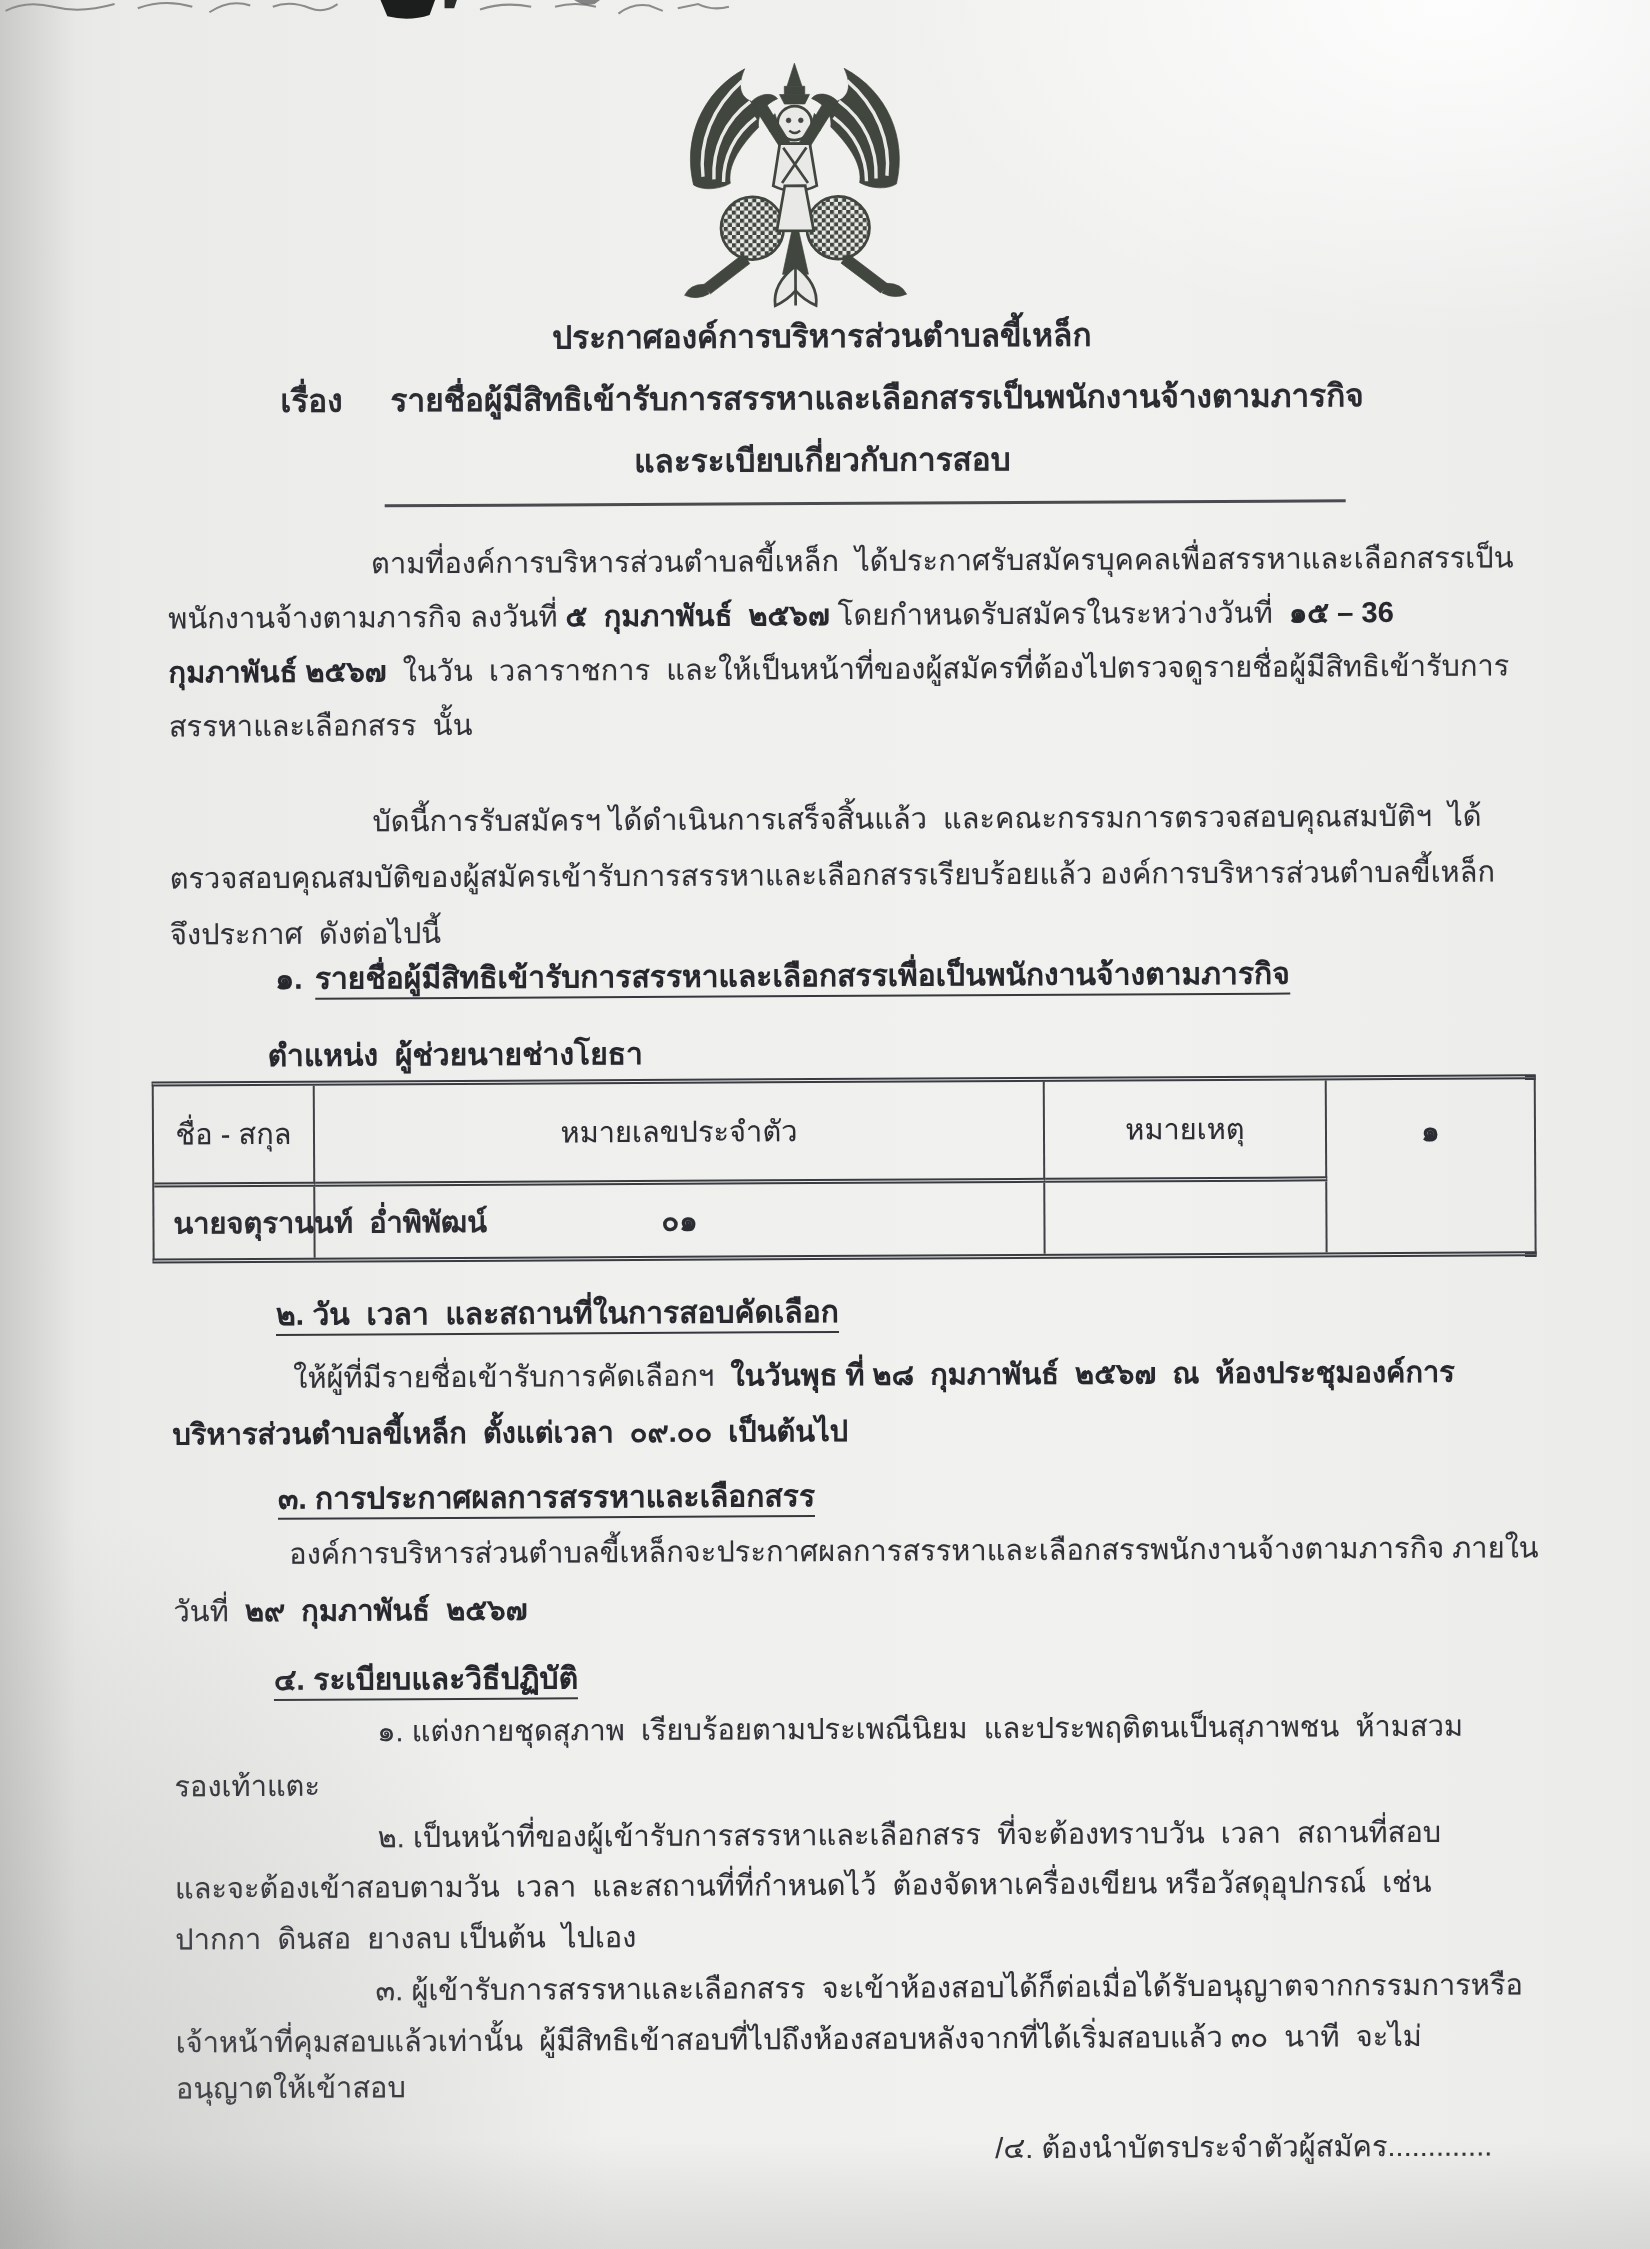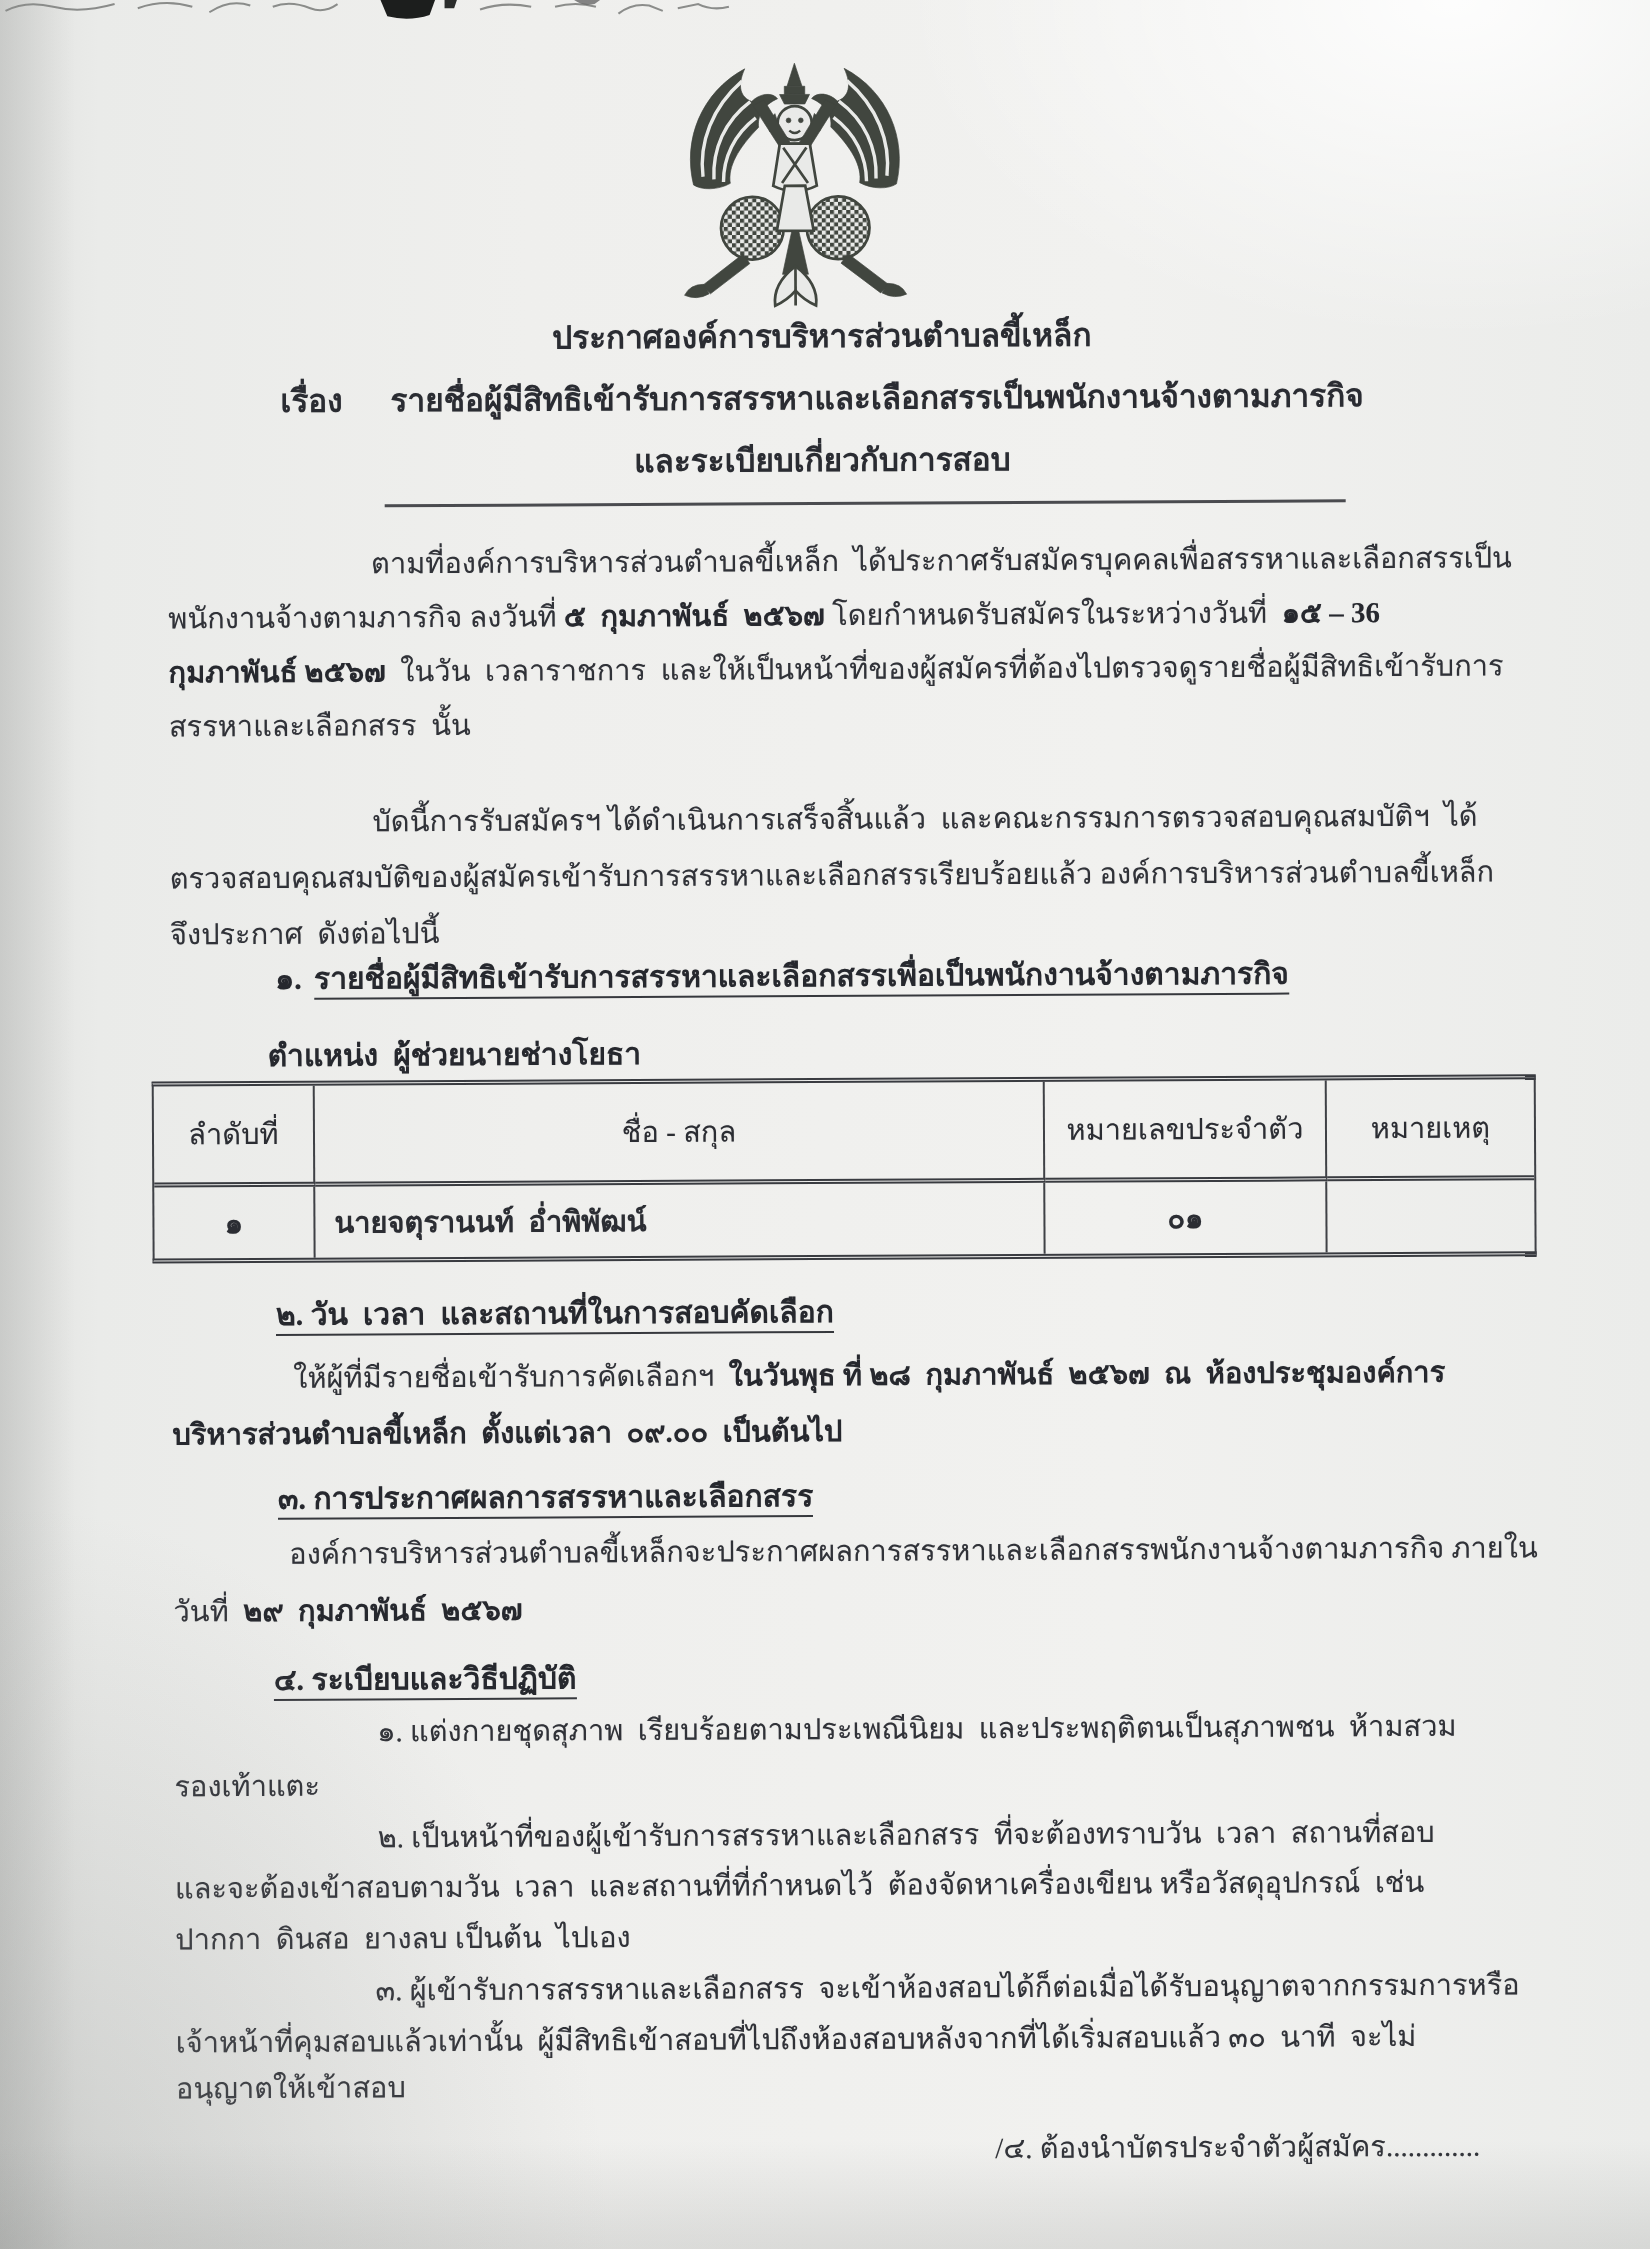--- a/index.html
+++ b/index.html
@@ -1,21 +1,21 @@
 <!DOCTYPE html>
 <html style="font-size:11px"><head>
 <meta charset="utf-8">
 <style>
   html,body { margin:0; padding:0; background:#9a9a98; }
   .page {
     position:relative;
     width:1650px; height:2250px;
     margin:0 auto;
     overflow:hidden;
-    font-family:Liberation Serif, serif;
+    font-family:Liberation Sans, sans-serif;
     background:
       radial-gradient(ellipse 890px 547px at 88% 0%, rgba(255,255,255,.9), rgba(255,255,255,0) 62%),
       linear-gradient(90deg, #e0e1df 0%, #eaebe9 6%, #efefed 32%, #f1f1ef 68%, #ebecea 100%);
   }
   .shade-left { position:absolute; left:0; top:0; width:75px; height:100%;
     background:linear-gradient(90deg, rgba(150,152,150,.30), rgba(150,152,150,0)); pointer-events:none; }
   .shade-bl { position:absolute; left:0; bottom:0; width:616px; height:753px;
     background:radial-gradient(ellipse at 0% 100%, rgba(140,142,140,.32), rgba(140,142,140,0) 70%); pointer-events:none; }
   .shade-bottom { position:absolute; left:0; bottom:0; width:100%; height:109px;
     background:linear-gradient(0deg, rgba(140,142,140,.22), rgba(140,142,140,0)); pointer-events:none; }
@@ -119,21 +119,20 @@
     <div class="ln" style="left:170px; top:703px">สรรหาและเลือกสรร  นั้น</div>
 
     <div class="ln" style="left:373px; top:799px">บัดนี้การรับสมัครฯ ได้ดำเนินการเสร็จสิ้นแล้ว  และคณะกรรมการตรวจสอบคุณสมบัติฯ  ได้</div>
     <div class="ln" style="left:170px; top:855px">ตรวจสอบคุณสมบัติของผู้สมัครเข้ารับการสรรหาและเลือกสรรเรียบร้อยแล้ว องค์การบริหารส่วนตำบลขี้เหล็ก</div>
     <div class="ln" style="left:170px; top:911px">จึงประกาศ  ดังต่อไปนี้</div>
 
     <div class="ln hd" style="left:275px; top:955px"><span>๑.</span><span class="u" style="margin-left:12.3px">รายชื่อผู้มีสิทธิเข้ารับการสรรหาและเลือกสรรเพื่อเป็นพนักงานจ้างตามภารกิจ</span></div>
     <div class="ln hd" style="left:267px; top:1032px">ตำแหน่ง  ผู้ช่วยนายช่างโยธา</div>
 
     <div class="tbl">
-      <div class="tc th">ลำดับที่</div>
       <div class="tc th">ชื่อ - สกุล</div>
       <div class="tc th">หมายเลขประจำตัว</div>
       <div class="tc th">หมายเหตุ</div>
       <div class="tc dc">๑</div>
       <div class="tc dc name-cell">นายจตุรานนท์  อ่ำพิพัฒน์</div>
       <div class="tc dc">๐๑</div>
       <div class="tc dc"></div>
     </div>
 
     <div class="ln hd" style="left:274px; top:1291px"><span class="u">๒. วัน  เวลา  และสถานที่ในการสอบคัดเลือก</span></div>

